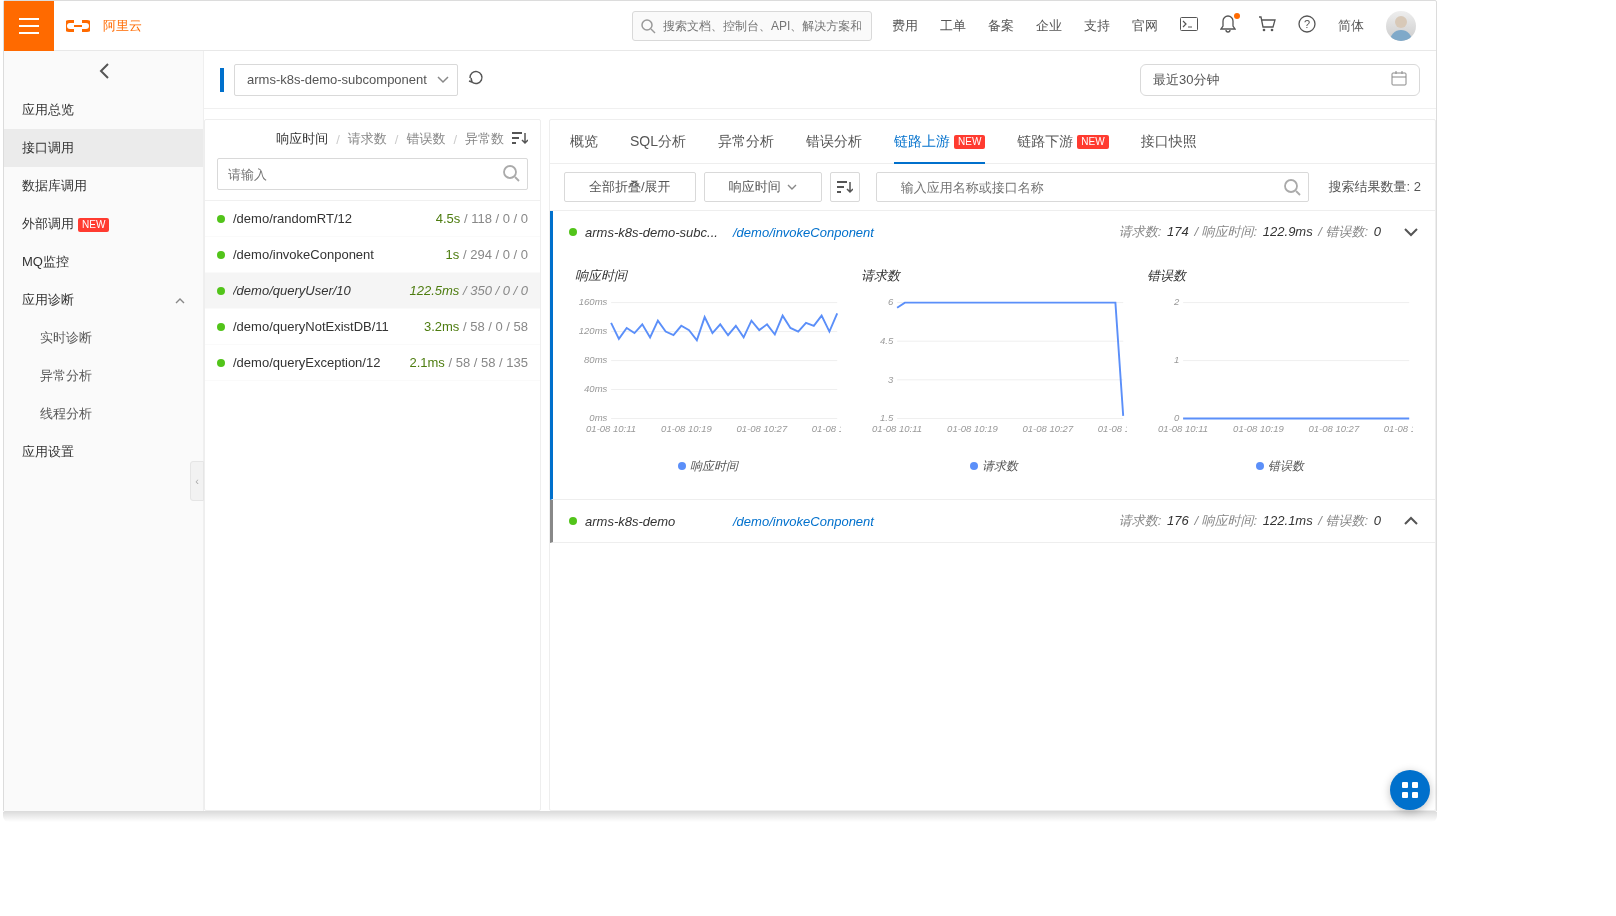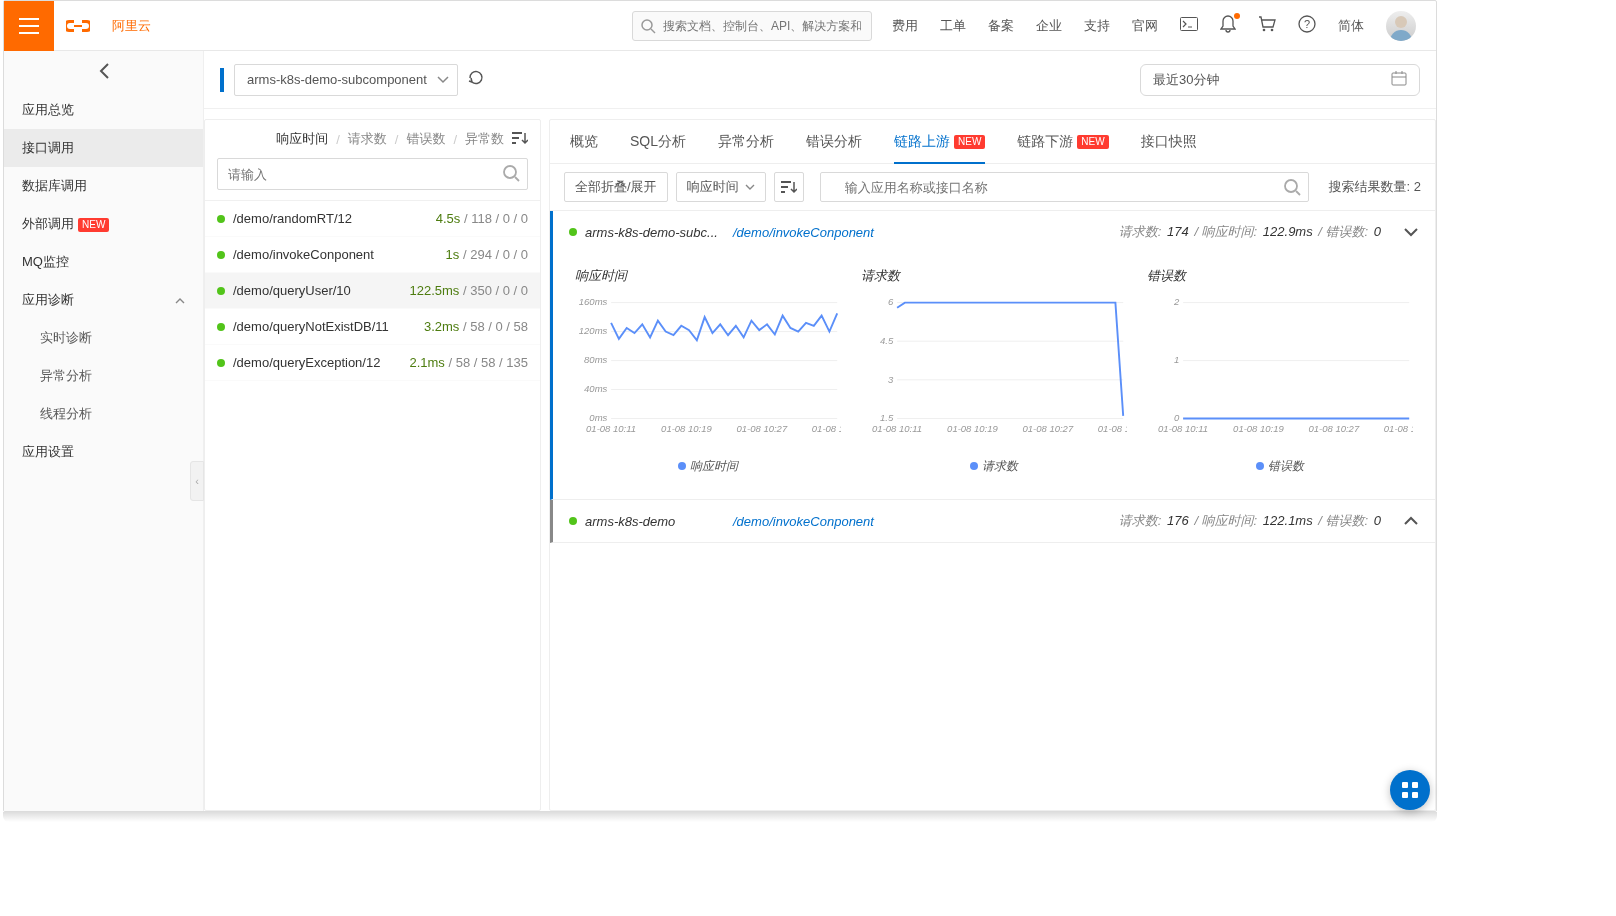--- a/index.html
+++ b/index.html
@@ -3,21 +3,21 @@
 <meta charset="utf-8">
 <style>
 * { margin: 0; padding: 0; box-sizing: border-box; font-family: -apple-system, BlinkMacSystemFont, "Segoe UI", "PingFang SC", "Microsoft YaHei", sans-serif; }
 body { background: #fff; color: #333; font-size: 13px; width: 1616px; height: 916px; overflow: hidden; position: relative; }
 .wrap { width: 1434px; height: 812px; margin-left: 3px; border: 1px solid #dcdcdc; border-radius: 2px; background: #fff; display: flex; flex-direction: column; }
 
 
 .topbar { height: 50px; border-bottom: 1px solid #e8e8e8; display: flex; align-items: center; }
 .hamburger { width: 50px; height: 50px; background: #ff6a00; display: flex; align-items: center; justify-content: center; }
 .hamburger svg { width: 20px; height: 16px; }
-.logo { display: flex; align-items: center; gap: 22px; margin-left: 12px; color: #ff6a00; font-weight: 500; }
+.logo { display: flex; align-items: center; gap: 13px; margin-left: 12px; color: #ff6a00; font-weight: 500; }
 .search-global { margin-left: auto; position: relative; }
 .search-global input { width: 240px; height: 30px; border: 1px solid #d9d9d9; border-radius: 3px; padding: 0 10px 0 30px; font-size: 12px; background: #fafafa; color: #666; outline: none; }
 .search-global .si { position: absolute; left: 8px; top: 7px; color: #999; }
 .topnav { display: flex; align-items: center; gap: 22px; margin: 0 20px; color: #555; }
 .topnav span, .topnav .ic { font-size: 13px; cursor: pointer; }
 .avatar { width: 30px; height: 30px; border-radius: 50%; background: linear-gradient(#eee,#ccc); overflow:hidden; display:flex; align-items:center; justify-content:center;}
 .bell-dot { position: relative; }
 .bell-dot::after { content:""; position:absolute; top:-2px; right:-4px; width:6px; height:6px; background:#ff6a00; border-radius:50%; }
 
 
@@ -43,33 +43,33 @@
 .sort-row { display:flex; align-items:center; gap:8px; padding:10px 12px; justify-content:flex-end; color:#888; font-size:13px;}
 .sort-row .sort-item { cursor:pointer; color:#888;}
 .sort-row .sort-item.active { color:#333; font-weight:500;}
 .sort-row .sep { color:#ccc;}
 .sort-icon { color:#555;}
 .search-left { position:relative; padding:0 12px 10px; border-bottom:1px solid #f0f0f0;}
 .search-left input { width:100%; height:32px; border:1px solid #d9d9d9; padding:0 34px 0 10px; font-size:13px; outline:none; border-radius:2px;}
 .search-left .si { position:absolute; right:20px; top:6px; color:#aaa;}
 .ep-list { flex:1; overflow:auto; }
 .ep-item { display:flex; align-items:center; padding:10px 12px; cursor:pointer; border-bottom:1px solid #fafafa;}
-.ep-item.active { background:#f5f5f5; }
+.ep-item.active { background:#f5f5f5;font-style:italic; }
 .dot { width:8px; height:8px; border-radius:50%; background:#52c41a; margin-right:8px; flex-shrink:0;}
 .ep-path { flex:1; color:#333; white-space:nowrap; overflow:hidden; text-overflow:ellipsis;}
 .ep-stats { color:#888; }
 .ep-stats b { color:#4d7c0f; font-weight:500;}
 
 .col-right { flex:1; border:1px solid #eee; border-radius:2px; background:#fff; display:flex; flex-direction:column; overflow:hidden;}
 .tabs { display:flex; align-items:center; gap:32px; padding:0 20px; border-bottom:1px solid #eee; height:44px;}
 .tab { font-size:14px; color:#555; cursor:pointer; height:44px; display:flex; align-items:center; position:relative;}
 .tab.active { color:#0070cc; }
 .tab.active::after { content:""; position:absolute; bottom:0; left:0; right:0; height:2px; background:#0070cc;}
 .filter-row { display:flex; align-items:center; padding:8px 14px; gap:8px; border-bottom:1px solid #eee;}
-.fr-select { border:1px solid #d9d9d9; height:30px; padding:0 10px; display:flex; align-items:center; gap:6px; cursor:pointer; color:#555; border-radius:2px;}
+.fr-select { border:1px solid #d9d9d9; height:30px; padding:0 24px; display:flex; align-items:center; gap:6px; cursor:pointer; color:#555; border-radius:2px;}
 .fr-icon-btn { border:1px solid #d9d9d9; width:30px; height:30px; display:flex; align-items:center; justify-content:center; cursor:pointer; border-radius:2px; color:#555;}
 .fr-search { flex:1; position:relative; margin-left:8px;}
 .fr-search input { width:100%; height:30px; border:1px solid #d9d9d9; padding:0 30px 0 24px; outline:none; border-radius:2px; font-size:13px;}
 .fr-search .si { position:absolute; right:8px; top:6px; color:#aaa;}
 .result-count { color:#555; margin-left:12px; white-space:nowrap;}
 
 .up-list { flex:1; overflow:auto;font-style:italic;}
 .up-row { border-bottom:1px solid #eee; border-left:3px solid #888;}
 .up-row.active { border-left-color:#0070cc;}
 .up-head { display:flex; align-items:center; padding:12px 16px; cursor:pointer;}

